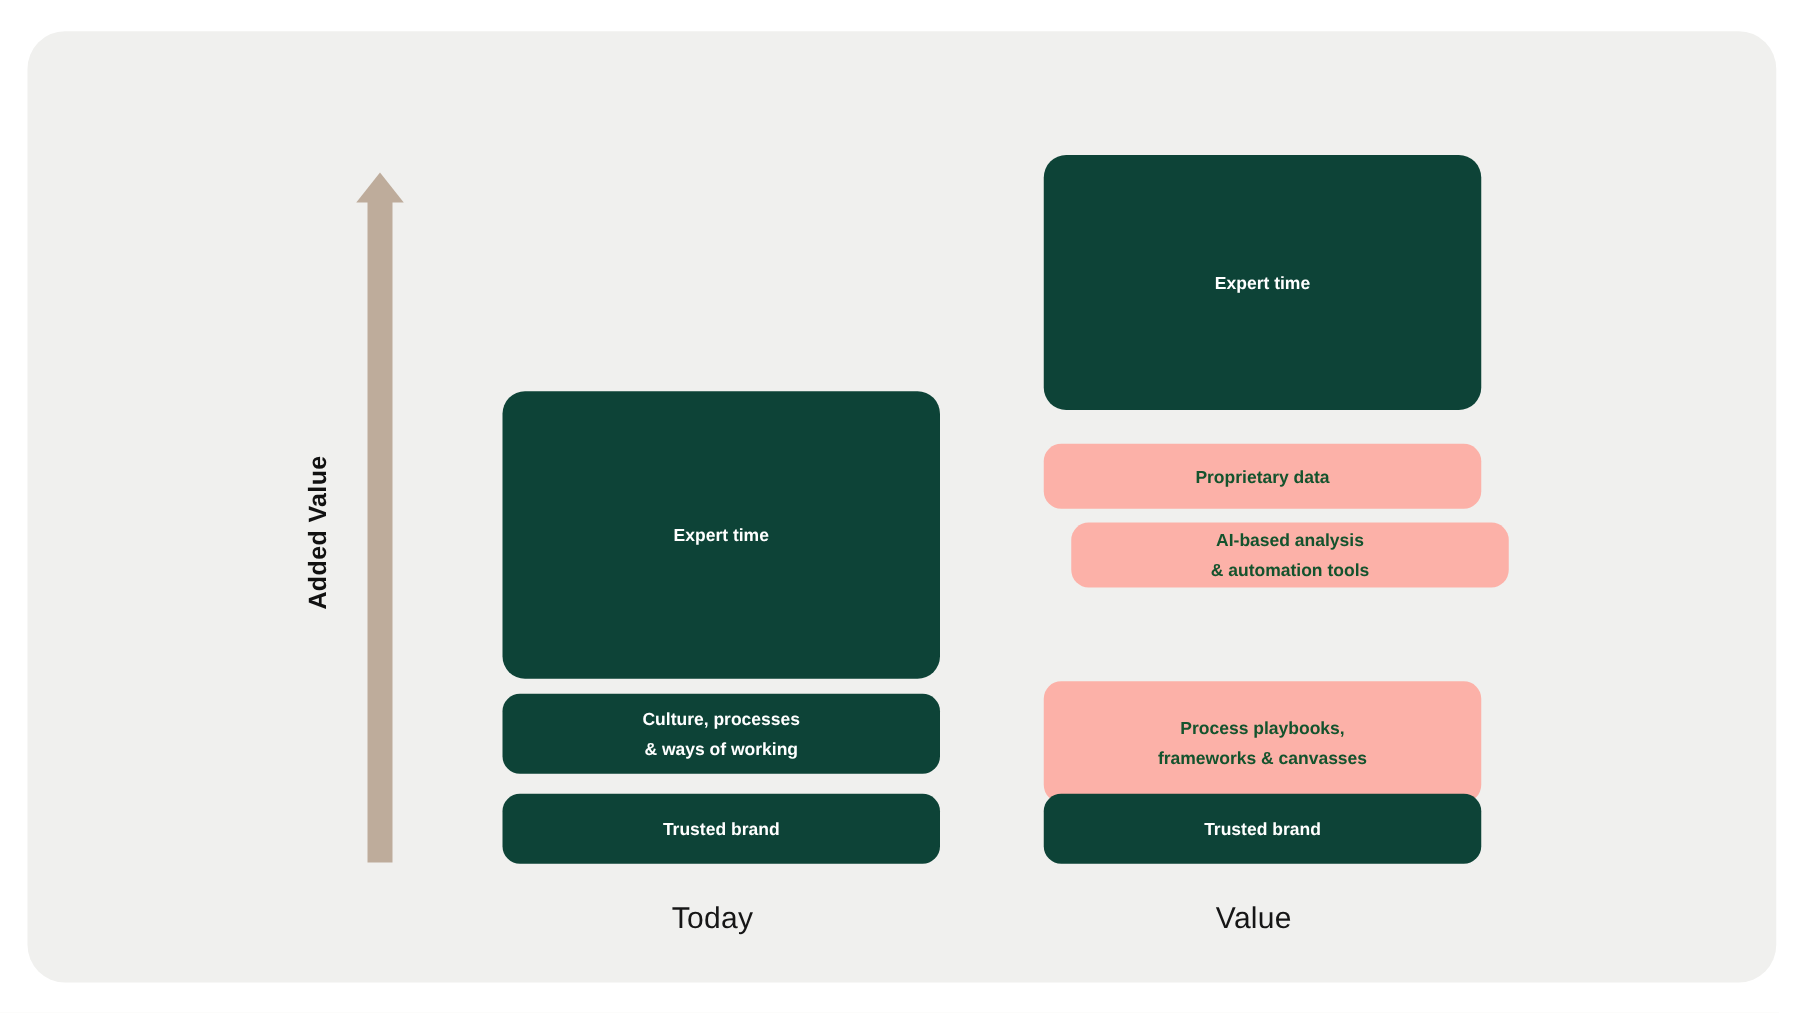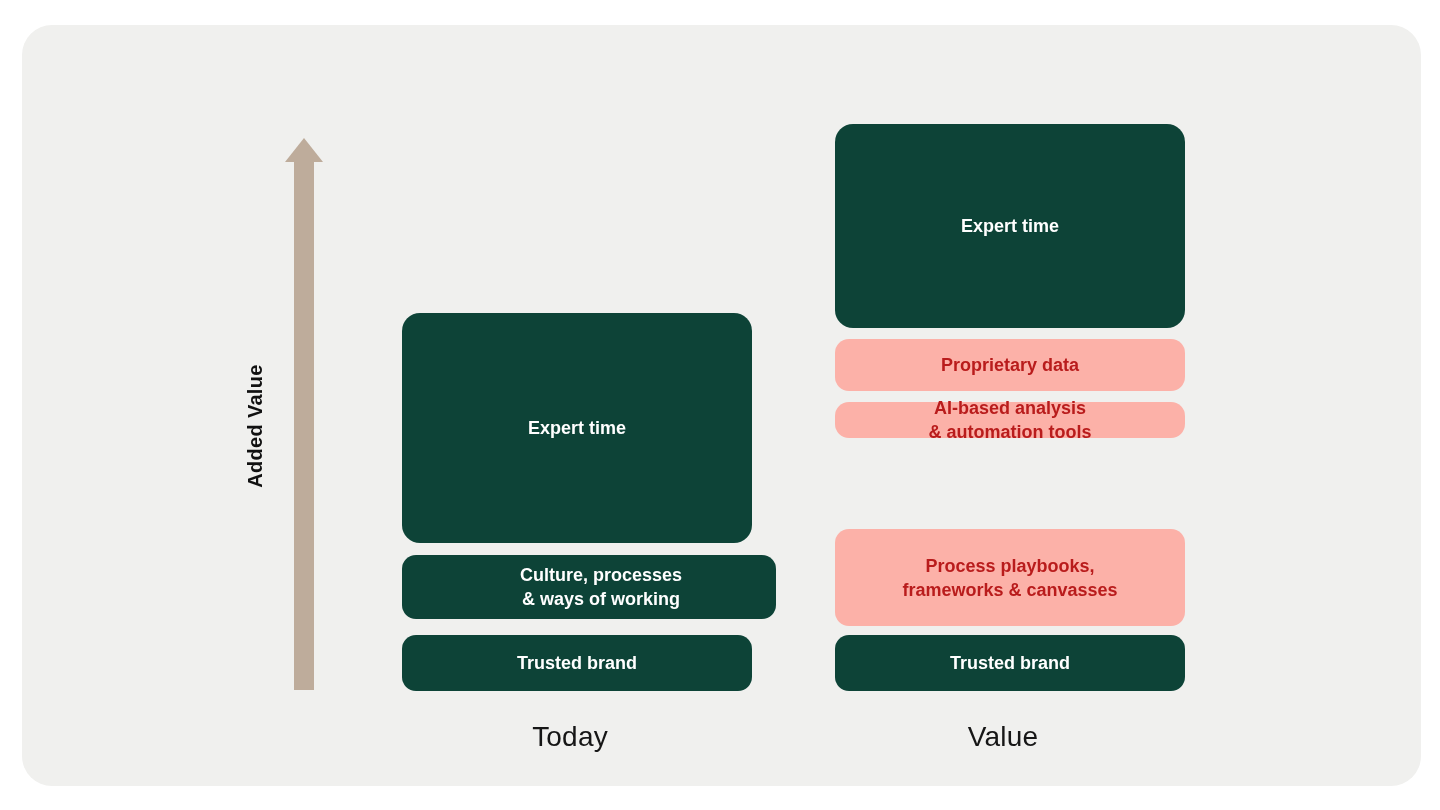--- a/index.html
+++ b/index.html
@@ -58,47 +58,47 @@
   }
   
   .block {
     position: absolute;
     border-radius: 14px;
     display: flex;
     align-items: center;
     justify-content: center;
     text-align: center;
     font-weight: bold;
-    font-size: 18px;
+    font-size: 14px;
     line-height: 24px;
     white-space: pre-line;
   }
   .block.big { border-radius: 18px; }
   .green { background: #0d4337; color: #ffffff; }
-  .pink  { background: #fcb1a8; color: #b91c1c; }
+  .pink  { background: #fcb1a8; color: #14532d; margin-top: 16px; }
 
   
   #t-expert   { left: 380px; top: 288px; width: 350px; height: 230px; }
-  #t-culture  { left: 380px; top: 530px; width: 350px; height: 64px; padding-left: 24px;  }
+  #t-culture  { left: 380px; top: 530px; width: 350px; height: 64px;  }
   #t-brand    { left: 380px; top: 610px; width: 350px; height: 56px;  }
 
   
   #g-expert    { left: 813px; top: 99px;  width: 350px; height: 204px; }
   #g-data      { left: 813px; top: 314px; width: 350px; height: 52px;  }
-  #g-ai        { left: 813px; top: 377px; width: 350px; height: 36px;  }
+  #g-ai        { left: 835px; top: 377px; width: 350px; height: 52px;  }
   #g-code      { left: 813px; top: 440px; width: 350px; height: 52px;  }
   #g-playbooks { left: 813px; top: 504px; width: 350px; height: 97px;  }
   #g-brand     { left: 813px; top: 610px; width: 350px; height: 56px;  }
 
   
   .col-label {
     position: absolute;
     width: 350px;
     text-align: center;
-    font-size: 28px;
+    font-size: 24px;
     font-weight: 500;
     color: #161616;
     letter-spacing: 0.2px;
   }
   #label-today  { left: 373px; top: 696px; }
   #label-target { left: 806px; top: 696px; }
 </style>
 </head>
 <body>
 

